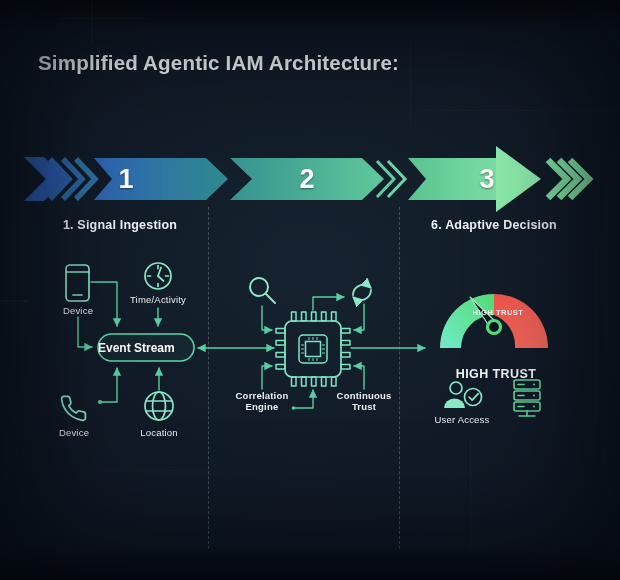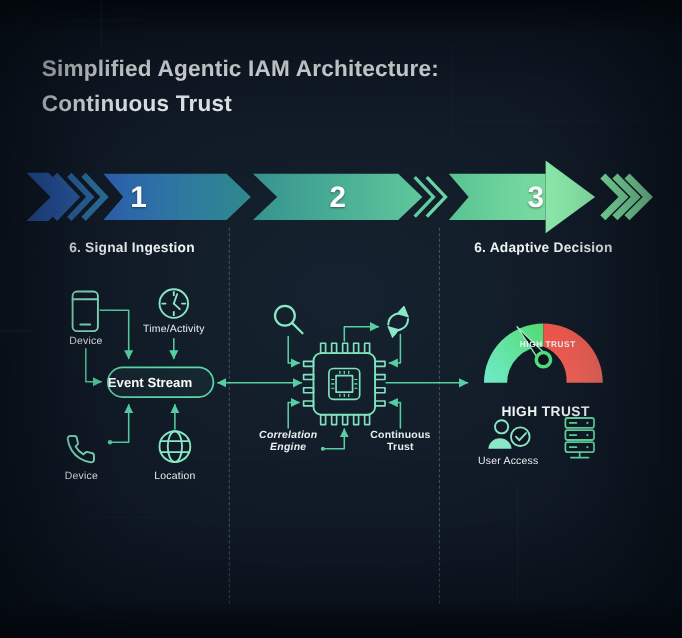--- a/index.html
+++ b/index.html
@@ -219,37 +219,36 @@
         <path d="M527,411 V416 M519,416 H535"></path>
       </g>
     </g>
   </svg>
 
   <div class="divider" style="left:207.5px;"></div>
   <div class="divider" style="left:398.5px;"></div>
 
   <div class="txt title">
     <div>Simplified Agentic IAM Architecture:</div>
-    <div>Continuous Trust</div>
   </div>
 
   <div class="txt num" style="left:106px;">1</div>
   <div class="txt num" style="left:287px;">2</div>
   <div class="txt num" style="left:467px;">3</div>
 
-  <div class="txt col-header" style="left:30px;">6. Signal Ingestion</div>
+  <div class="txt col-header" style="left:30px;">1. Signal Ingestion</div>
   <div class="txt col-header" style="left:404px;">6. Adaptive Decision</div>
 
   <div class="txt lbl" style="left:33px;top:305px;">Device</div>
   <div class="txt lbl" style="left:113px;top:294px;">Time/Activity</div>
   <div class="txt pill-text">Event Stream</div>
   <div class="txt lbl" style="left:29px;top:427px;">Device</div>
   <div class="txt lbl" style="left:114px;top:427px;">Location</div>
 
-  <div class="txt lbl2" style="left:217px;top:391px;font-style:italic;">
+  <div class="txt lbl2" style="left:217px;top:391px;">
     <div>Correlation</div>
     <div>Engine</div>
   </div>
   <div class="txt lbl2" style="left:319px;top:391px;">
     <div>Continuous</div>
     <div>Trust</div>
   </div>
 
   <div class="txt gauge-small">HIGH TRUST</div>
   <div class="txt status">HIGH TRUST</div>

